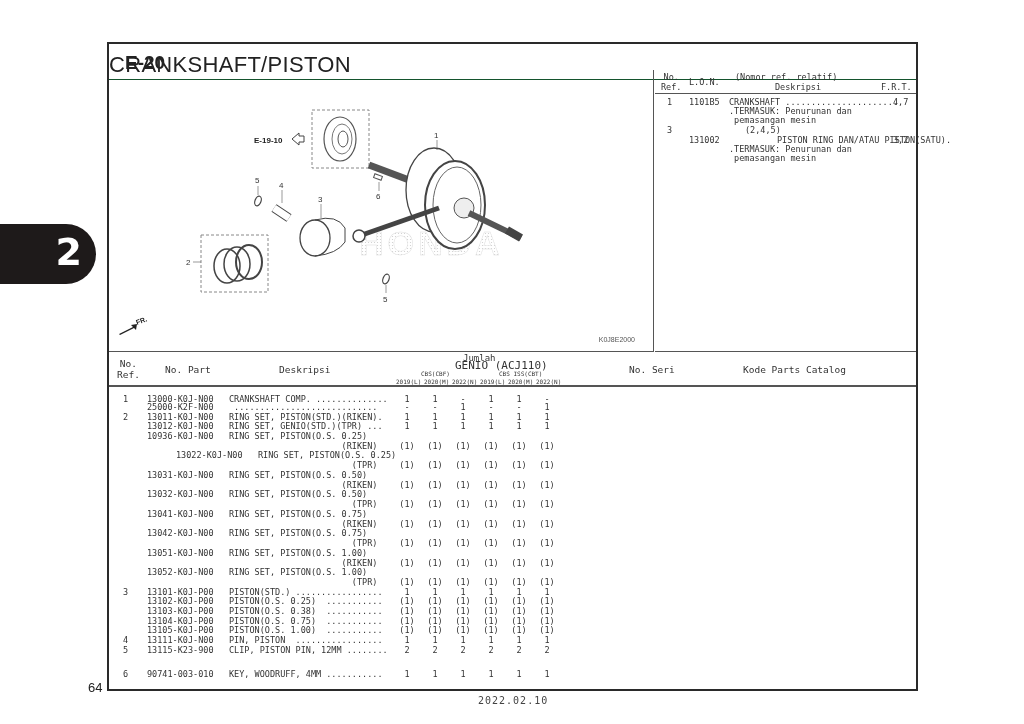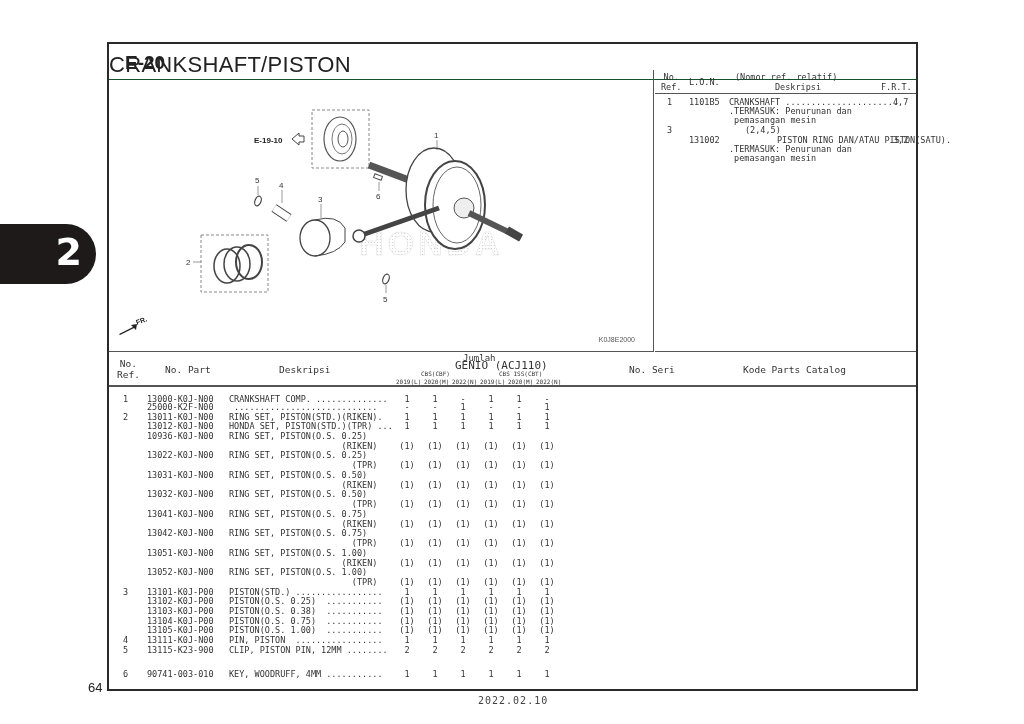--- a/index.html
+++ b/index.html
@@ -192,21 +192,21 @@
         <span class="q q0">1</span>
         <span class="q q1">1</span>
         <span class="q q2">1</span>
         <span class="q q3">1</span>
         <span class="q q4">1</span>
         <span class="q q5">1</span>
       </div>
       <div class="row" style="top: 32px;">
         <span class="ref"></span>
         <span class="pno">13012-K0J-N00</span>
-        <span class="desc">HONDA SET, PISTON(STD.)(TPR) ...</span>
+        <span class="desc">RING SET, GENIO(STD.)(TPR) ...</span>
         <span class="q q0">1</span>
         <span class="q q1">1</span>
         <span class="q q2">1</span>
         <span class="q q3">1</span>
         <span class="q q4">1</span>
         <span class="q q5">1</span>
       </div>
       <div class="row" style="top: 42px;">
         <span class="ref"></span>
         <span class="pno">10936-K0J-N00</span>
@@ -216,21 +216,21 @@
         <span class="ref"></span>
         <span class="pno"></span>
         <span class="desc">                      (RIKEN)</span>
         <span class="q q0">(1)</span>
         <span class="q q1">(1)</span>
         <span class="q q2">(1)</span>
         <span class="q q3">(1)</span>
         <span class="q q4">(1)</span>
         <span class="q q5">(1)</span>
       </div>
-      <div class="row" style="top: 61px;">
+      <div class="row" style="top: 61px; margin-left: 29px;">
         <span class="ref"></span>
         <span class="pno">13022-K0J-N00</span>
         <span class="desc">RING SET, PISTON(O.S. 0.25)</span>
       </div>
       <div class="row" style="top: 71px;">
         <span class="ref"></span>
         <span class="pno"></span>
         <span class="desc">                        (TPR)</span>
         <span class="q q0">(1)</span>
         <span class="q q1">(1)</span>

